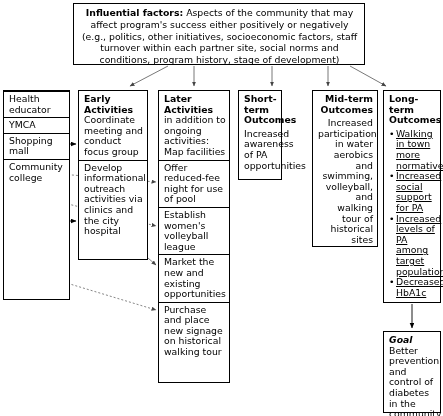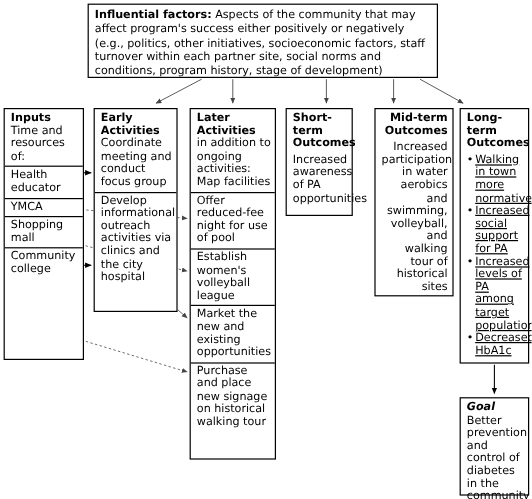--- a/index.html
+++ b/index.html
@@ -21,25 +21,25 @@
   .seg{border-top:1px solid #000;}
   .cell{padding:2px 3px 2px 5px;font-size:9.3px;line-height:10.6px;}
   .cell-first{padding:3px 3px 2px 5px;}
   ul.bl{margin:0;padding:0;list-style:none;text-decoration:underline;}
   ul.bl li{
     font-size:9.3px;line-height:10.6px;position:relative;
     padding-left:7px;margin:0 0 0 0;
   }
   ul.bl li:before{content:"\2022";position:absolute;left:0;top:0;}
   #influential{left:73px;top:3px;width:292px;height:62px;}
-  #influential .tx{font-size:9.3px;line-height:11.8px;}
+  #influential .tx{font-size:9.3px;line-height:11.8px;text-align:center;}
   #inputs{left:3px;top:90px;width:67px;height:210px;}
   #early{left:78px;top:90px;width:70px;height:170px;}
   #later{left:158px;top:90px;width:72px;height:293px;}
-  #shortterm{left:238px;top:90px;width:56px;height:90px;}
+  #shortterm{left:238px;top:90px;width:44px;height:90px;}
   #midterm{left:312px;top:90px;width:66px;height:157px;text-align:right;}
   #longterm{left:383px;top:90px;width:58px;height:213px;}
   #goal{left:383px;top:331px;width:58px;height:82px;}
 </style>
 </head>
 <body>
 
 <div id="canvas">
 
   <svg class="arrows" viewBox="0 0 443 416">
@@ -94,24 +94,20 @@
     <g stroke="#000" stroke-width="0.9" fill="none">
       <path d="M412,304 L412,328" marker-end="url(#ah)"></path>
     </g>
   </svg>
 
   <div class="box pad" id="influential">
     <div class="tx"><span class="hd">Influential factors:</span><span> Aspects of the community that may affect program's success either positively or negatively (e.g., politics, other initiatives, socioeconomic factors, staff turnover within each partner site, social norms and conditions, program history, stage of development)</span></div>
   </div>
 
   <div class="box" id="inputs">
-    <div class="cell cell-first">
-      <div class="hd">Inputs</div>
-      <div class="tx">Time and resources of:</div>
-    </div>
     <div class="cell seg">Health educator</div>
     <div class="cell seg">YMCA</div>
     <div class="cell seg">Shopping mall</div>
     <div class="cell seg">Community college</div>
   </div>
 
   <div class="box" id="early">
     <div class="cell cell-first">
       <div class="hd">Early</div>
       <div class="hd">Activities</div>

